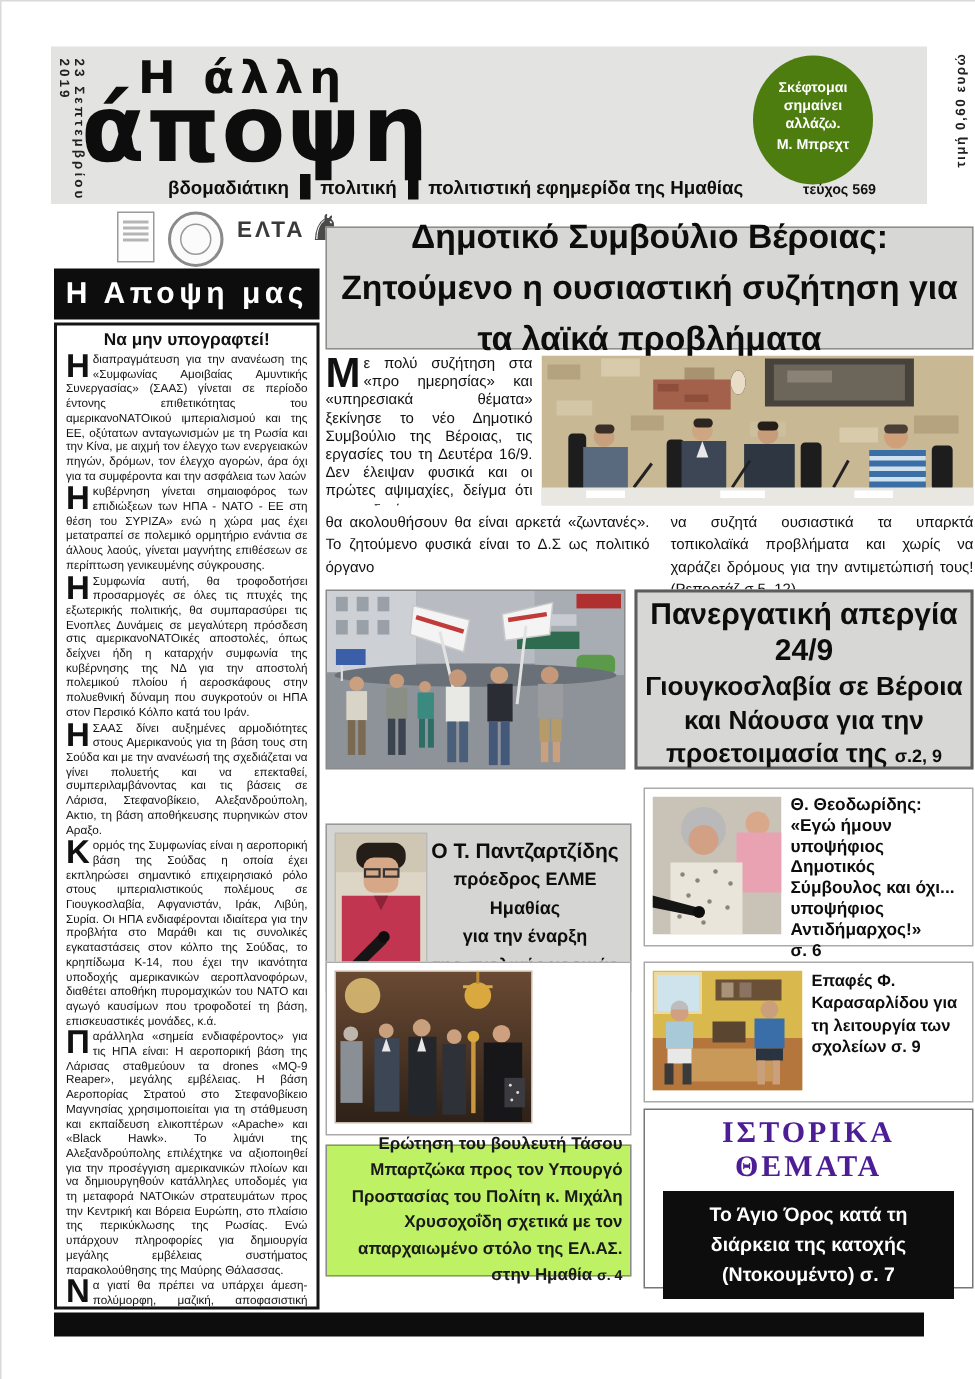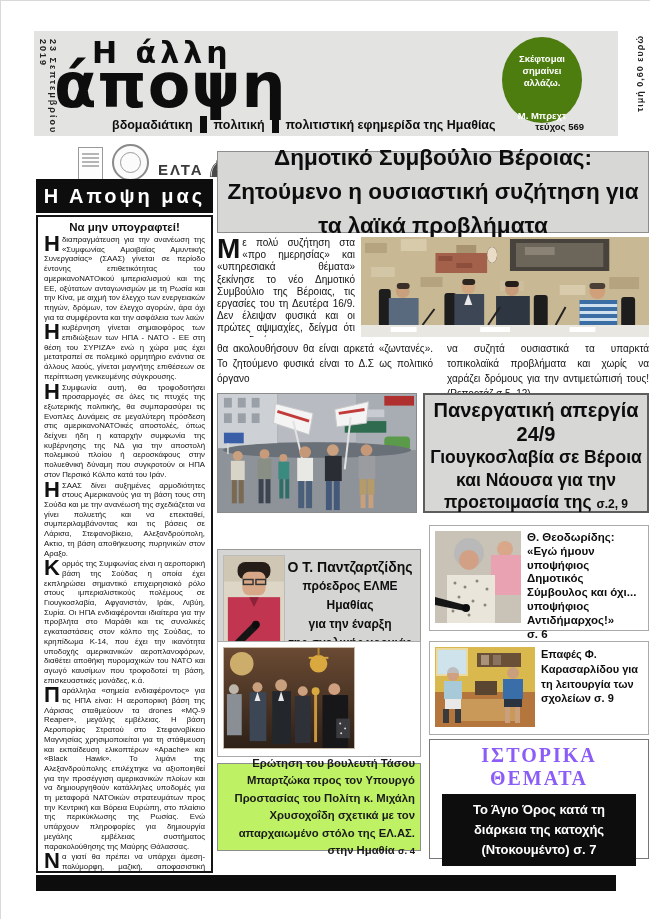--- a/index.html
+++ b/index.html
@@ -14,27 +14,27 @@
   .title1{position:absolute;left:58px;top:4px;font-family:"DejaVu Sans",sans-serif;font-size:30px;
           font-weight:bold;letter-spacing:4px;color:#0d0d0d;}
   .title2{position:absolute;left:20px;top:24px;font-family:"DejaVu Sans",sans-serif;font-size:62px;
           font-weight:bold;letter-spacing:1px;color:#0d0d0d;line-height:1;}
   .subtitle{position:absolute;left:78px;bottom:3px;display:flex;align-items:center;font-size:12.5px;
             font-weight:bold;color:#0d0d0d;white-space:nowrap;}
   .subtitle .sep{display:inline-block;width:7px;height:17px;background:#0d0d0d;margin:0 7px;}
   .quote-oval{position:absolute;right:36px;top:6px;width:80px;height:86px;background:#4d7c0f;border-radius:50%;
               color:#fff;text-align:center;font-size:9.5px;font-weight:bold;line-height:12px;padding-top:16px;
               box-sizing:border-box;}
-  .quote-oval .author{margin-top:21px;}
+  .quote-oval .author{margin-top:2px;}
   .issue{position:absolute;right:34px;bottom:4px;font-size:9.5px;font-weight:bold;color:#111;}
   .price-vert{right:6px;top:34px;writing-mode:vertical-rl;transform:rotate(180deg);font-size:9px;
               font-weight:bold;color:#222;letter-spacing:1px;}
 
   
-  .logos{left:37px;top:140px;width:175px;height:40px;display:flex;align-items:flex-end;gap:9px;padding-left:40px;}
+  .logos{left:37px;top:140px;width:175px;height:40px;display:flex;align-items:flex-start;gap:9px;padding-left:40px;}
   .stamp-rect{width:25px;height:34px;border:1px solid #9a9a9a;background:#fdfdfd;padding:3px 2px;box-sizing:border-box;}
   .stamp-rect i{display:block;height:2px;background:#b5b5b5;margin:2px 1px;}
   .stamp-circle{width:33px;height:33px;border:2px solid #8a8a8a;border-radius:50%;background:#fbfbfb;
                 display:flex;align-items:center;justify-content:center;}
   .stamp-circle b{width:19px;height:19px;border:1px solid #9a9a9a;border-radius:50%;display:block;}
   .elta{display:flex;align-items:center;gap:2px;}
   .elta .word{font-size:15px;font-weight:bold;letter-spacing:2px;color:#3a3a3a;}
   .elta .horse{font-size:24px;color:#4a4a4a;transform:scaleX(-1);line-height:1;}
 
   
@@ -88,21 +88,21 @@
   .kara-box{left:428px;top:640px;width:220px;height:94px;}
   .kara-photo{width:100px;height:80px;flex:none;}
   .kara-text{flex:1;padding-left:6px;font-size:11px;font-weight:bold;line-height:14.8px;color:#0d0d0d;}
 
   
   .bartzokas-box{left:216px;top:762px;width:204px;height:88px;background:#bef264;border:1px solid #8d8d8d;
                  box-sizing:border-box;display:flex;align-items:center;justify-content:center;text-align:right;
                  font-size:11.3px;font-weight:bold;line-height:1.55;color:#1a1a1a;padding:0 5px;}
   .hist-box{left:428px;top:738px;width:220px;height:120px;background:#fff;border:1px solid #777;box-sizing:border-box;}
   .hist-header{font-family:"Liberation Serif",serif;font-size:20px;font-weight:bold;letter-spacing:2px;
-               text-align:center;margin:4px 0 4px 0;color:#8b5cf6;}
+               text-align:center;margin:4px 0 4px 0;color:#4c1d95;}
   .hist-black{margin:0 12px;background:#0d0d0d;color:#fff;text-align:center;font-size:13px;font-weight:bold;
               line-height:1.55;padding:6px 4px;}
 </style>
 </head>
 <body>
 
 <div id="page">
 
   <div class="abs masthead">
     <div class="date-vert">23 Σεπτεμβρίου 2019</div>

